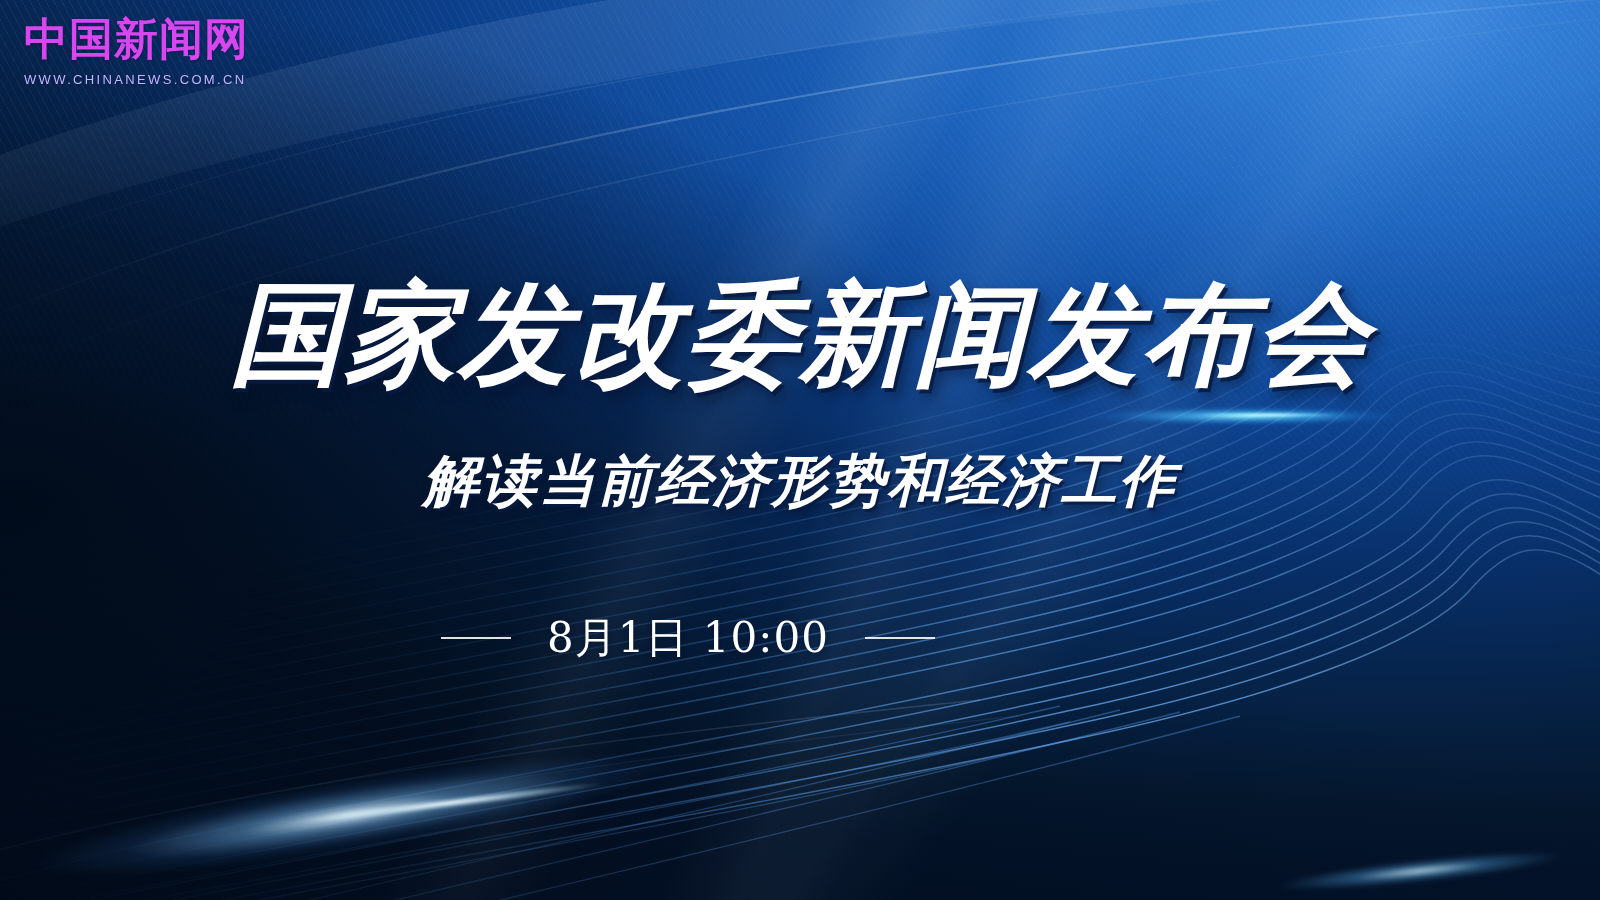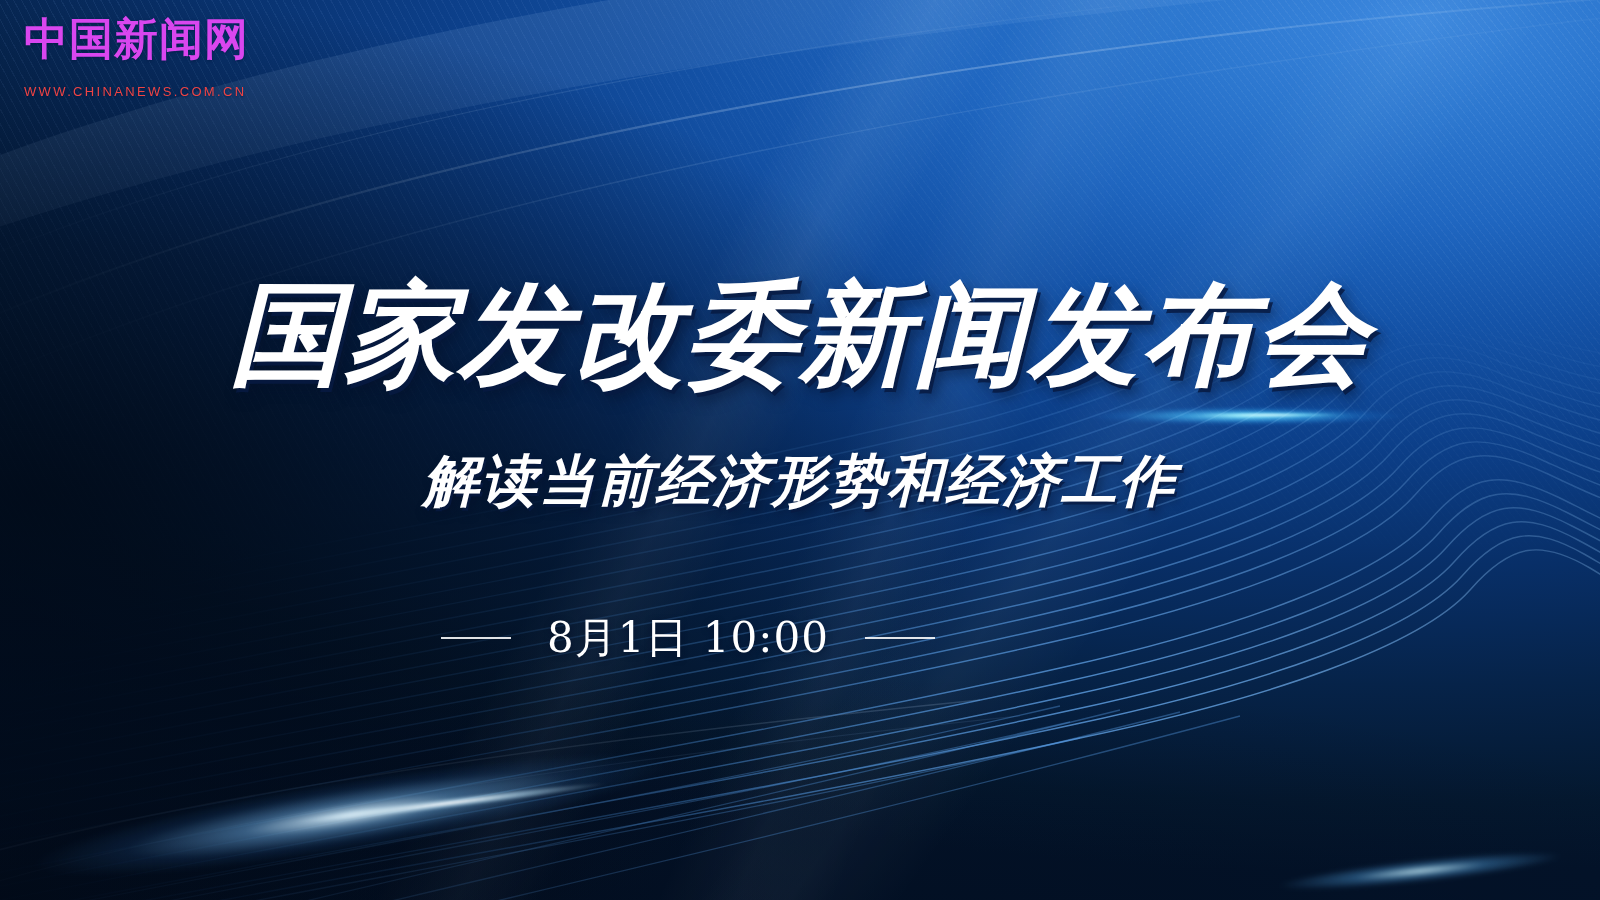--- a/index.html
+++ b/index.html
@@ -170,22 +170,22 @@
     font-family: "DejaVu Serif", "Liberation Serif", serif;
     font-size: 44px;
     line-height: 50px;
     font-weight: 700;
     letter-spacing: 1px;
     white-space: nowrap;
     text-shadow: 0 1px 3px rgba(0,20,60,.55);
   }
   .logo-url {
     display: block;
-    margin-top: 20px;
-    color: #ef4444;
+    margin-top: 8px;
+    color: #c4b5fd;
     font-family: "Liberation Sans", sans-serif;
     font-size: 13px;
     line-height: 15px;
     letter-spacing: 2.35px;
     white-space: nowrap;
     text-shadow: 0 1px 2px rgba(0,20,60,.55);
   }
 
   
   .content {

